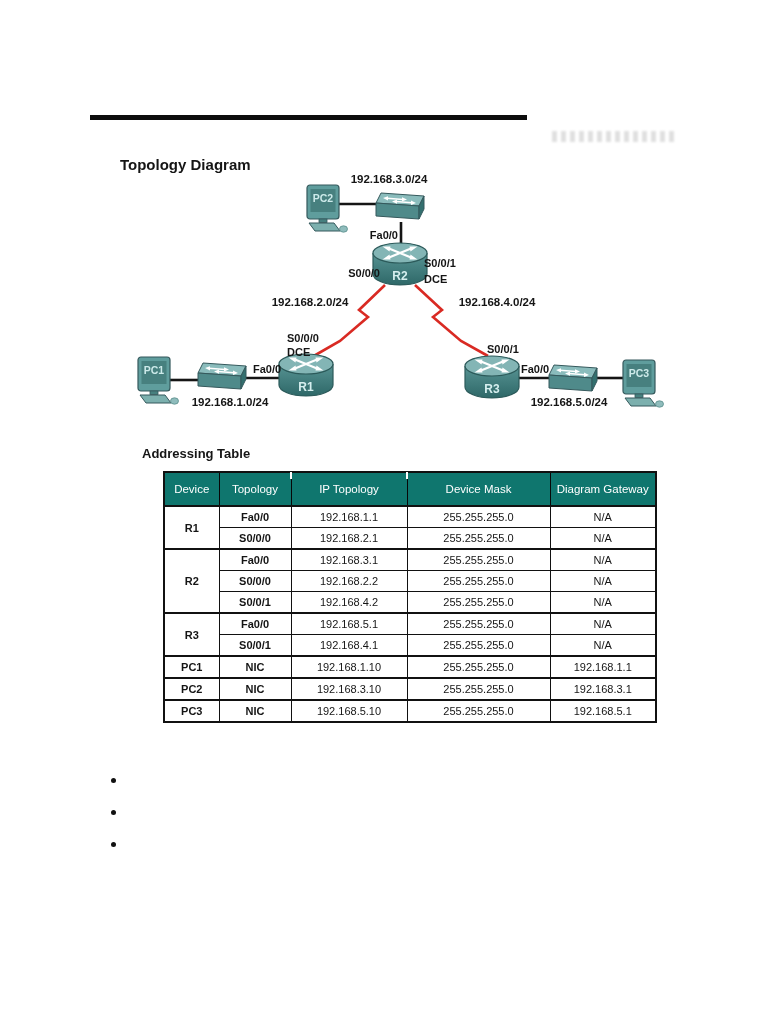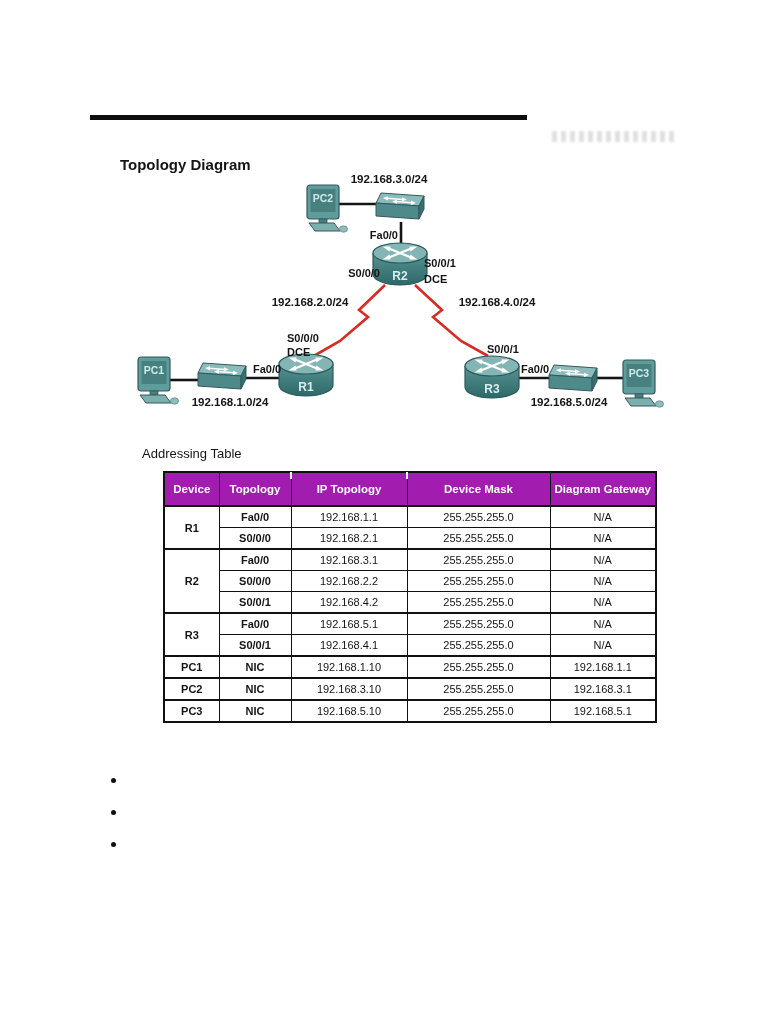--- a/index.html
+++ b/index.html
@@ -3,33 +3,33 @@
 <meta charset="utf-8">
 <style>
   html,body{margin:0;padding:0;background:#fff;}
   #page{position:relative;width:768px;height:1024px;background:#ffffff;overflow:hidden;
         font-family:"Liberation Sans",sans-serif;color:#151515;}
   .toprule{position:absolute;left:90px;top:115px;width:437px;height:5px;background:#0d0d0d;}
   .faded{position:absolute;left:552px;top:131px;width:125px;height:11px;opacity:.45;
          background:repeating-linear-gradient(90deg,#b9b9b9 0 5px,transparent 5px 9px);
          filter:blur(1.1px);}
   .h-topo{position:absolute;left:120px;top:156px;font-size:15px;font-weight:bold;margin:0;}
-  .h-addr{position:absolute;left:142px;top:446px;font-size:13px;font-weight:normal;margin:0;}
+  .h-addr{position:absolute;left:142px;top:446px;font-size:13px;font-weight:bold;margin:0;}
   svg.topo{position:absolute;left:90px;top:140px;}
   svg text{font-family:"Liberation Sans",sans-serif;}
   .netlabel{font-size:11.5px;font-weight:bold;fill:#151515;text-anchor:middle;}
   .iflabel{font-size:11px;font-weight:bold;fill:#151515;}
   .devlabel{font-size:10.5px;font-weight:bold;fill:#cdeaea;text-anchor:middle;}
   .rlabel{font-size:12px;font-weight:bold;fill:#d6efef;text-anchor:middle;}
   .cable{stroke:#151515;stroke-width:2.6px;}
   .serial{stroke:#d92a23;stroke-width:2.6px;fill:none;stroke-linejoin:miter;}
   table.addr{position:absolute;left:163px;top:471px;border-collapse:collapse;
              border:2px solid #111;table-layout:fixed;width:492px;font-size:11px;}
-  table.addr th{background:#a21caf;color:#fff;height:30px;font-size:11.5px;
-                border:1px solid #070707;font-weight:bold;}
+  table.addr th{background:#0f766e;color:#fff;height:30px;font-size:11.5px;
+                border:1px solid #070707;font-weight:normal;}
   table.addr td{border:1px solid #111;height:20px;text-align:center;padding:0;
                 background:#fff;}
   table.addr tr.gs td{border-top:2px solid #111;}
   table.addr td.dev,table.addr td.col0{font-weight:bold;}
   .notch{position:absolute;top:472px;width:2px;height:7px;background:#fff;}
   .bullets{position:absolute;left:111px;top:778px;}
   .bullet{width:5px;height:5px;border-radius:50%;background:#111;margin-bottom:27px;}
 </style>
 </head>
 <body>

